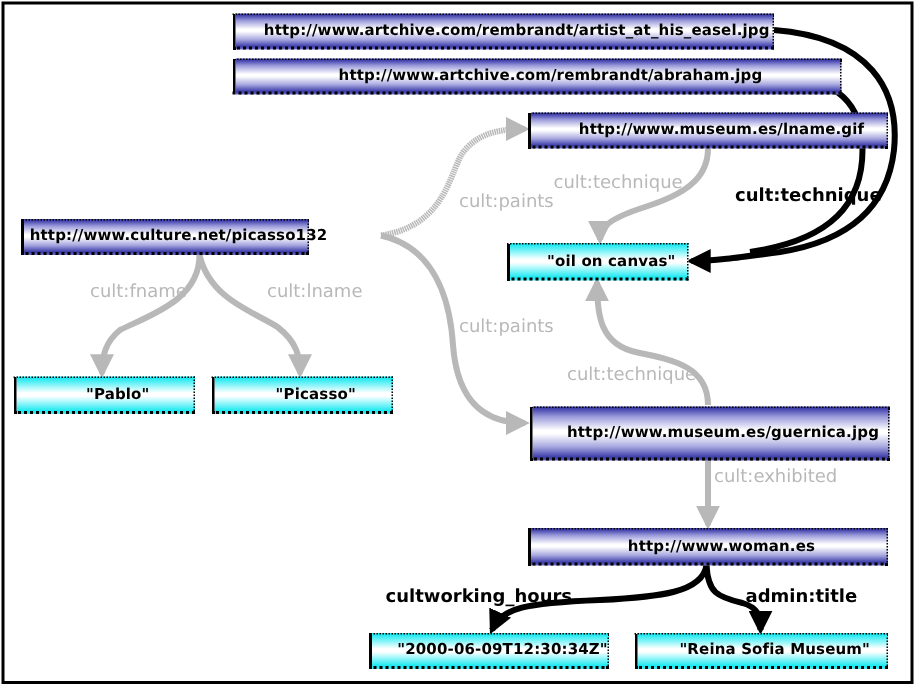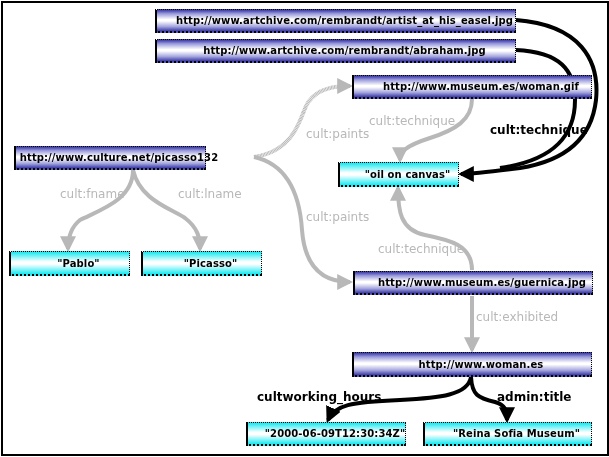--- a/index.html
+++ b/index.html
@@ -54,27 +54,27 @@
   <path d="M472,270 C472,245 450,240 425,235 C400,230 398,210 398,188" fill="none" stroke="#b8b8b8" stroke-width="4" marker-end="url(#ag)"></path>
   <path d="M472,296 L472,350" fill="none" stroke="#b8b8b8" stroke-width="4" marker-end="url(#ag)"></path>
 
   <path d="M516,20 C580,25 600,60 596,100 C592,135 570,160 520,168 C490,172 475,174 461,174" fill="none" stroke="#000" stroke-width="4" marker-end="url(#ab)"></path>
   <path d="M516,50 C560,52 575,70 575,100 C575,135 555,160 500,168" fill="none" stroke="#000" stroke-width="4"></path>
   <path d="M471,377 C468,395 440,398 400,400 C350,402 335,405 328,420" fill="none" stroke="#000" stroke-width="4" marker-end="url(#ab)"></path>
   <path d="M471,377 C472,395 478,398 495,402 C505,405 507,410 507,420" fill="none" stroke="#000" stroke-width="4" marker-end="url(#ab)"></path>
 </svg>
 
 <div class="node uri" style="left:155px;top:9px;width:361px;height:24px;">http://www.artchive.com/rembrandt/artist_at_his_easel.jpg</div>
-<div class="node uri" style="left:155px;top:39px;width:361px;height:24px;">http://www.artchive.com/rembrandt/abraham.jpg</div>
-<div class="node uri" style="left:352px;top:75px;width:240px;height:24px;">http://www.museum.es/woman.gif</div>
+<div class="node uri" style="left:155px;top:39px;width:406px;height:24px;">http://www.artchive.com/rembrandt/abraham.jpg</div>
+<div class="node uri" style="left:352px;top:75px;width:240px;height:24px;">http://www.museum.es/lname.gif</div>
 <div class="node uri" style="left:14px;top:146px;width:192px;height:24px;">http://www.culture.net/picasso132</div>
 <div class="node lit" style="left:338px;top:162px;width:121px;height:25px;">"oil on canvas"</div>
 <div class="node lit" style="left:9px;top:251px;width:121px;height:25px;">"Pablo"</div>
 <div class="node lit" style="left:141px;top:251px;width:121px;height:25px;">"Picasso"</div>
-<div class="node uri" style="left:353px;top:271px;width:240px;height:24px;">http://www.museum.es/guernica.jpg</div>
+<div class="node uri" style="left:353px;top:271px;width:240px;height:36px;">http://www.museum.es/guernica.jpg</div>
 <div class="node uri" style="left:352px;top:352px;width:240px;height:25px;">http://www.woman.es</div>
 <div class="node lit" style="left:246px;top:422px;width:160px;height:24px;">"2000-06-09T12:30:34Z"</div>
 <div class="node lit" style="left:423px;top:422px;width:169px;height:24px;">"Reina Sofia Museum"</div>
 
 <span class="elabel grey" style="left:306px;top:127px;">cult:paints</span>
 <span class="elabel grey" style="left:306px;top:210px;">cult:paints</span>
 <span class="elabel grey" style="left:60px;top:187px;">cult:fname</span>
 <span class="elabel grey" style="left:134px;top:187px;margin-left:44px;">cult:lname</span>
 <span class="elabel grey" style="left:369px;top:114px;">cult:technique</span>
 <span class="elabel black" style="left:490px;top:123px;">cult:technique</span>

